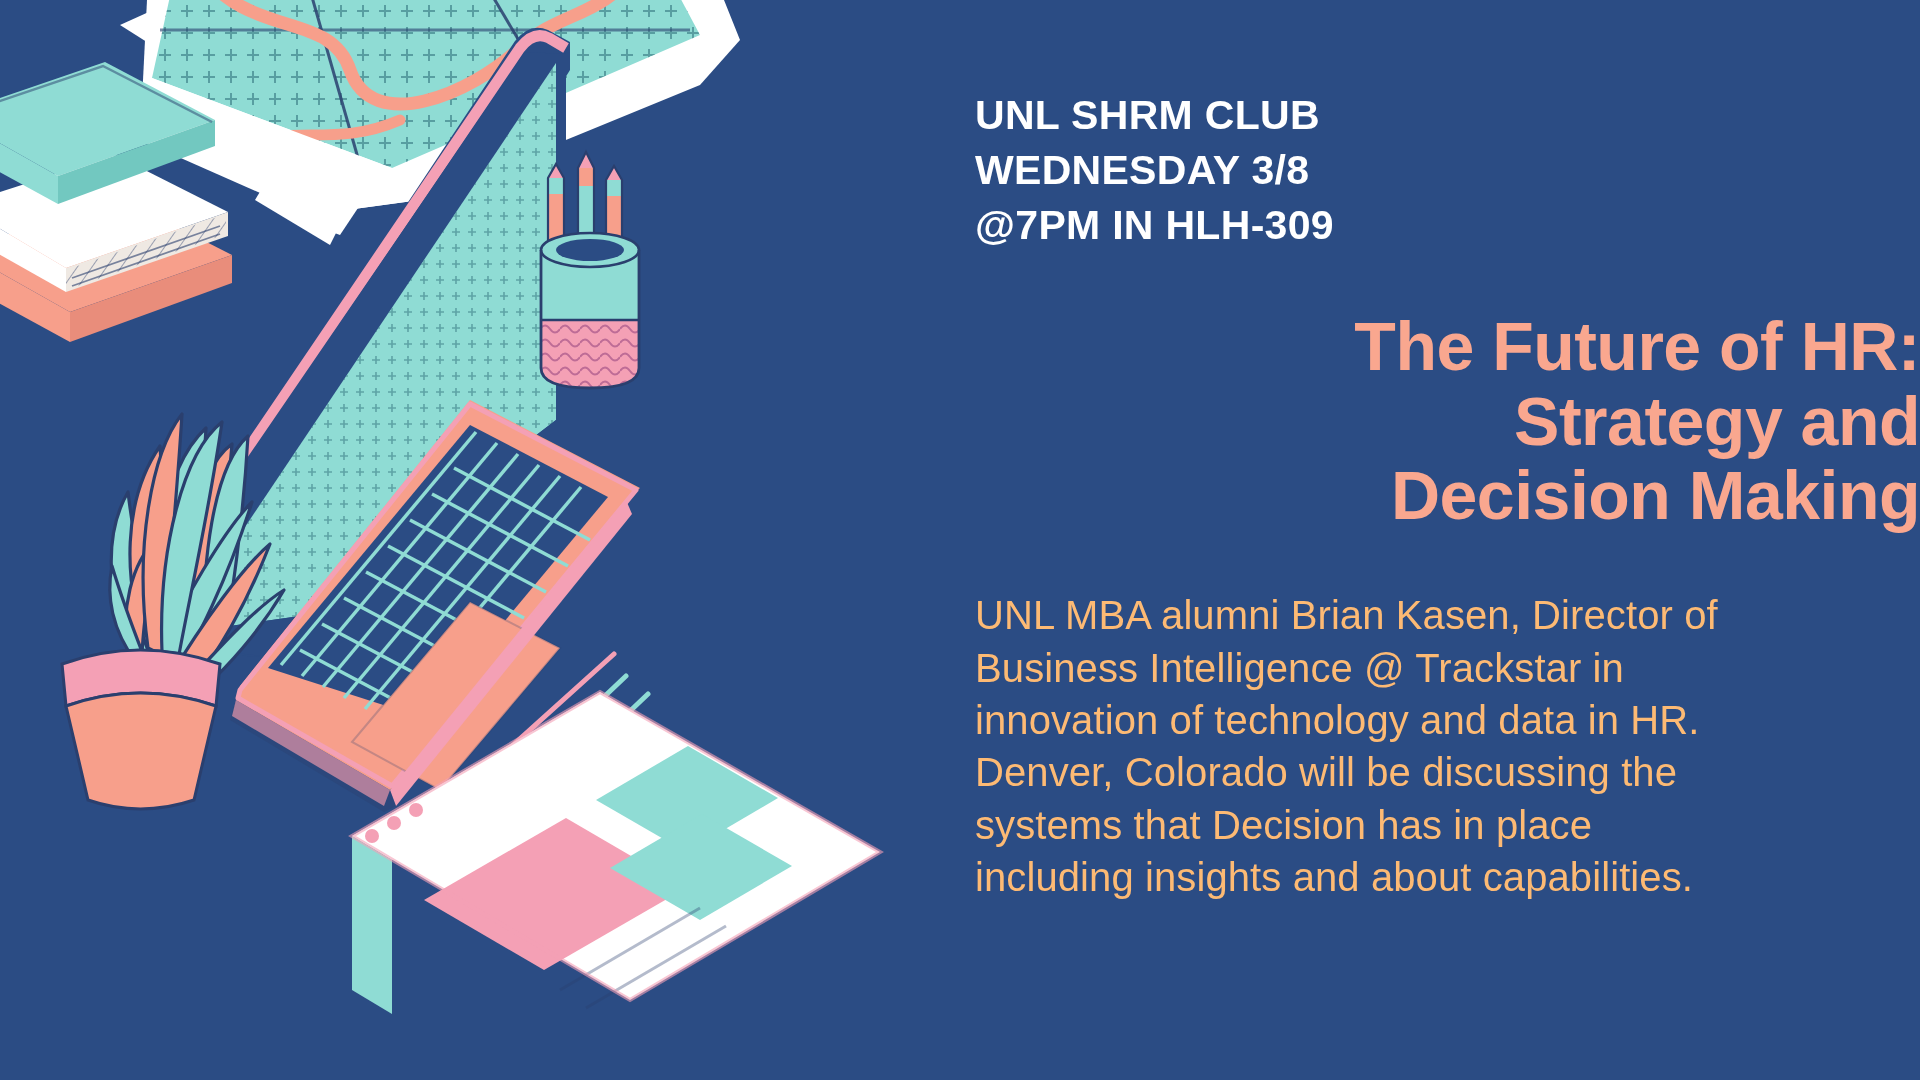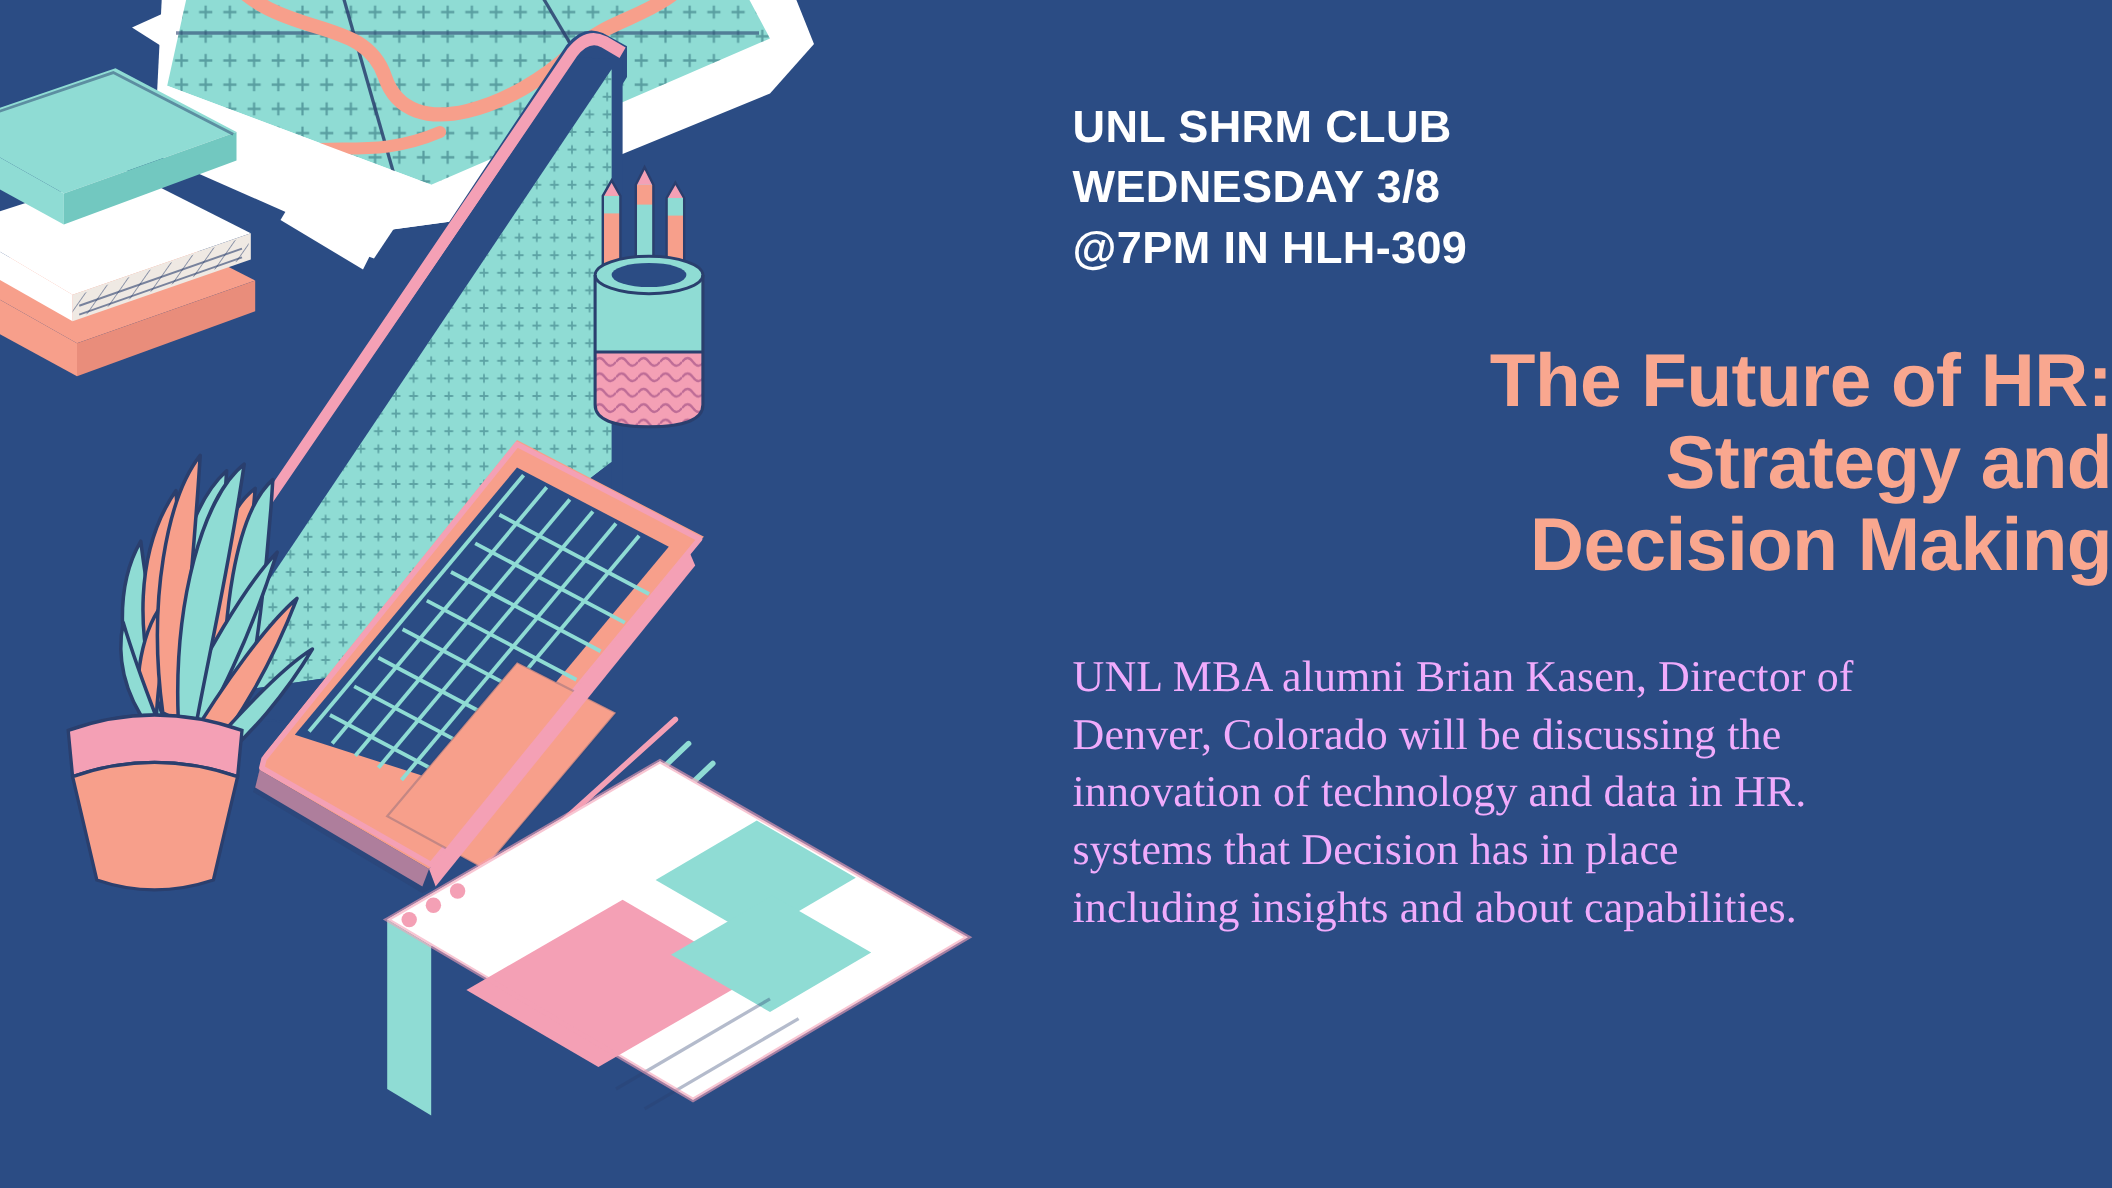--- a/index.html
+++ b/index.html
@@ -51,27 +51,26 @@
     color:#f9a78f;
     font-size:68px;
     font-weight:bold;
     line-height:1.1;
     letter-spacing:-0.5px;
   }
   .event-title .tline { display:block; white-space:nowrap;text-align:right; }
 
   .event-body {
     margin-top:56px;
-    color:#f0abfc;
+    color:#fdba74;
     font-size:40px;
     font-weight:normal;
     line-height:1.31;
     letter-spacing:0.1px;
     max-width:880px;
-    font-family:Liberation Serif, serif;
   }
   .event-body .bline { display:block; white-space:nowrap; }
 </style>
 </head>
 <body>
 
 <div id="poster">
 
   <div id="illustration">
     <svg width="960" height="1080" viewBox="0 0 960 1080" xmlns="http://www.w3.org/2000/svg">
@@ -290,20 +289,21 @@
     </div>
 
     <h1 class="event-title">
       <span class="tline">The Future of HR:</span>
       <span class="tline">Strategy and</span>
       <span class="tline">Decision Making</span>
     </h1>
 
     <div class="event-body">
       <span class="bline">UNL MBA alumni Brian Kasen, Director of</span>
+      <span class="bline">Business Intelligence @ Trackstar in</span>
+      <span class="bline">innovation of technology and data in HR.</span>
       <span class="bline">Denver, Colorado will be discussing the</span>
-      <span class="bline">innovation of technology and data in HR.</span>
       <span class="bline">systems that Decision has in place</span>
       <span class="bline">including insights and about capabilities.</span>
     </div>
 
   </div>
 </div>
 
 </body></html>

